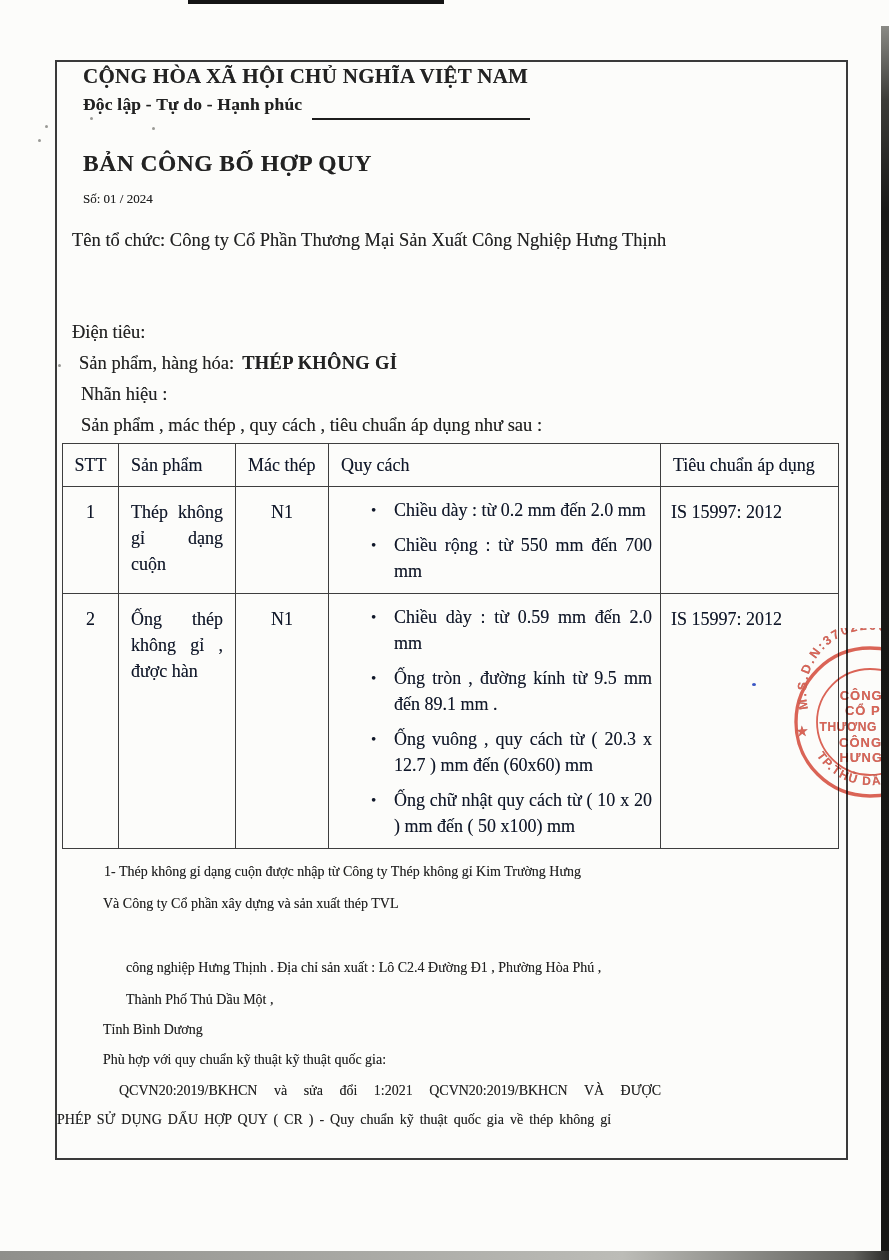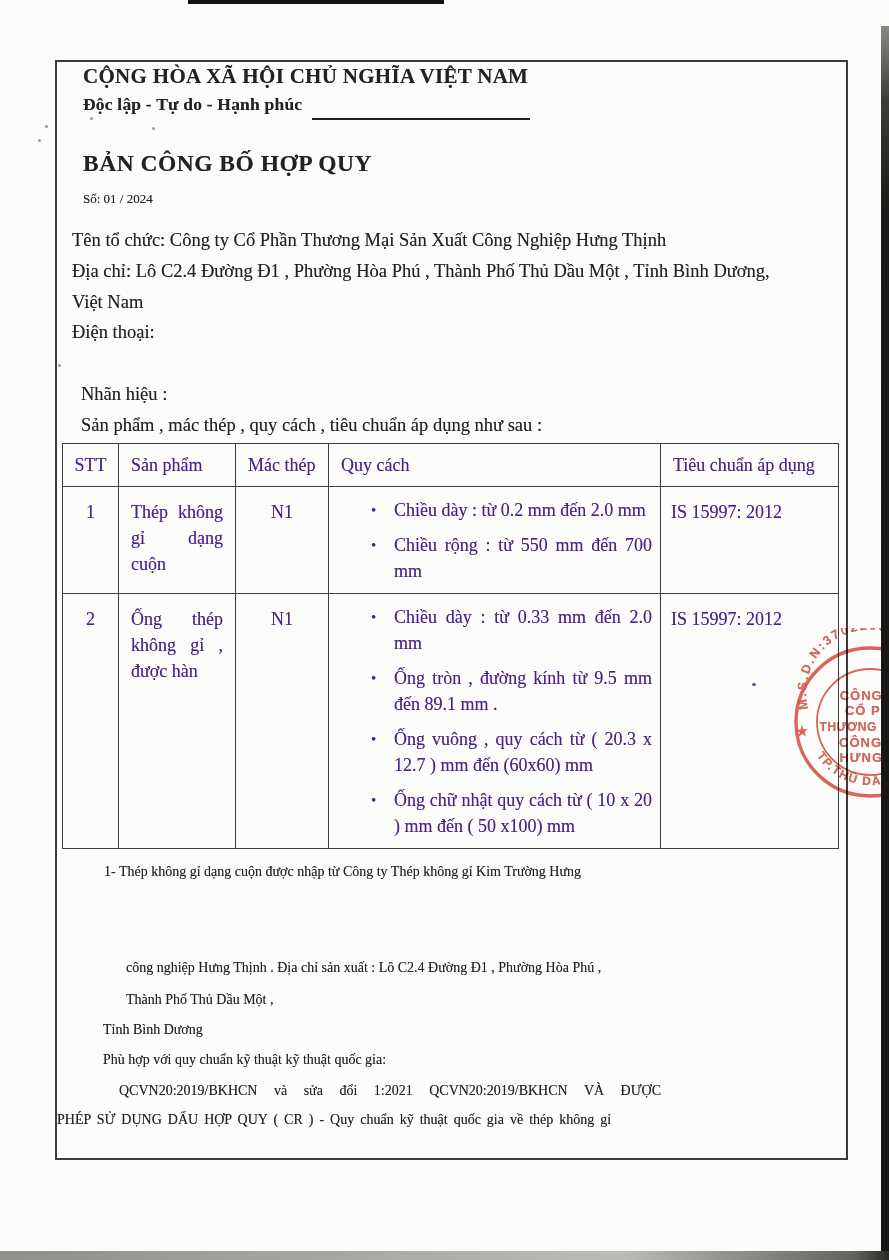--- a/index.html
+++ b/index.html
@@ -23,27 +23,27 @@
   
   .frame { left:55px; top:60px; width:793px; height:1100px; border:2px solid #3a3a3a; }
   
   .center-line { left:55px; width:861px; text-align:left;padding-left:28px; }
   .nat-title { top:64px; font-size:21px; font-weight:bold; letter-spacing:.3px; }
   .motto { top:94px; font-size:17.5px; font-weight:bold; letter-spacing:.2px; }
   .motto-underline { left:312px; top:118px; width:218px; height:2px; background:#1d1d1d; }
   .doc-title { top:150px; font-size:23.5px; font-weight:bold; letter-spacing:.5px; }
   .doc-number { top:191px; font-size:13px; }
   
-  .info { font-size:18.5px; line-height:31px; white-space:nowrap; }
+  .info { font-size:18.5px; line-height:31px; white-space:nowrap;text-align:center; }
   .info-address { white-space:normal; width:728px; }
   .info-product b { margin-left:8px; letter-spacing:.3px; }
   
   .tbl-wrap { left:62px; top:443px; }
   table { border-collapse:collapse; table-layout:fixed; width:776px;
-    font-size:17.5px; line-height:26px; color:#4c1d95; }
+    font-size:17.5px; line-height:26px; color:#0f172a; }
   th,td { border:1.6px solid #3e3e3e; vertical-align:top; font-weight:normal; }
   th { font-size:18px; padding:8px 6px 8px 12px; text-align:left; height:40px; }
   th.c, td.c { text-align:center; padding-left:4px; padding-right:4px; }
   td { font-size:18px; }
   td.stt, td.grade { padding-top:12px; }
   td.product { padding:12px 12px 0 12px; text-align:justify; }
   td.specs { padding:10px 8px 0 6px; }
   td.standard { padding:12px 6px 0 10px; }
   ul.spec-list { list-style:none; }
   ul.spec-list li { display:flex; margin:0 0 9px 36px; }
@@ -73,22 +73,22 @@
 
   <div class="abs frame"></div>
 
   <div class="abs center-line nat-title">CỘNG HÒA XÃ HỘI CHỦ NGHĨA VIỆT NAM</div>
   <div class="abs center-line motto">Độc lập - Tự do - Hạnh phúc</div>
   <div class="abs motto-underline"></div>
   <div class="abs center-line doc-title">BẢN CÔNG BỐ HỢP QUY</div>
   <div class="abs center-line doc-number">Số: 01 / 2024</div>
 
   <p class="abs info" style="left:72px;top:225px;">Tên tổ chức: Công ty Cổ Phần Thương Mại Sản Xuất Công Nghiệp Hưng Thịnh</p>
-  <p class="abs info info-address" style="left:72px;top:256px;">Địa chỉ: Lô C2.4 Đường Đ1 , Phường Hòa Phú , Thành Phố Thủ Dầu Một , Tỉnh Bình Dương, Việt Nam</p>
-  <p class="abs info" style="left:72px;top:317px;">Điện thoại:</p>
+  <p class="abs info" style="left:72px;top:317px;">Điện tiêu:</p>
+  <p class="abs info info-product" style="left:79px;top:348px;"><span>Sản phẩm, hàng hóa:</span><b>THÉP KHÔNG GỈ</b></p>
   <p class="abs info" style="left:81px;top:379px;">Nhãn hiệu :</p>
   <p class="abs info" style="left:81px;top:410px;">Sản phẩm , mác thép , quy cách , tiêu chuẩn áp dụng như sau :</p>
 
   <div class="abs tbl-wrap">
     <table>
       <colgroup>
         <col style="width:56px">
           <col style="width:117px">
           <col style="width:93px">
         <col style="width:332px">
@@ -123,21 +123,21 @@
           <td class="standard">IS 15997: 2012</td>
         </tr>
         <tr style="height:236px;">
           <td class="c stt">2</td>
           <td class="product">Ống thép không gỉ , được hàn</td>
           <td class="c grade">N1</td>
           <td class="specs">
             <ul class="spec-list">
               <li>
                   <span class="blt">•</span>
-                  <span class="spec-text">Chiều dày : từ 0.33 mm đến 2.0 mm</span>
+                  <span class="spec-text">Chiều dày : từ 0.59 mm đến 2.0 mm</span>
                 </li>
               <li>
                   <span class="blt">•</span>
                   <span class="spec-text">Ống tròn , đường kính từ 9.5 mm đến 89.1 mm .</span>
                 </li>
               <li>
                   <span class="blt">•</span>
                   <span class="spec-text">Ống vuông , quy cách từ ( 20.3 x 12.7 ) mm đến (60x60) mm</span>
                 </li>
               <li>
@@ -146,20 +146,21 @@
                 </li>
             </ul>
           </td>
           <td class="standard">IS 15997: 2012</td>
         </tr>
       </tbody>
     </table>
   </div>
 
   <p class="abs note" style="left:104px;top:864px;">1-  Thép không gỉ dạng cuộn được nhập từ Công ty Thép không gỉ Kim Trường Hưng</p>
+  <p class="abs note" style="left:103px;top:896px;">Và Công ty Cổ phần xây dựng và sản xuất thép TVL</p>
   <p class="abs note" style="left:126px;top:960px;">công nghiệp Hưng Thịnh . Địa chỉ sản xuất : Lô C2.4 Đường Đ1 , Phường Hòa Phú ,</p>
   <p class="abs note" style="left:126px;top:992px;text-align:right;">Thành Phố Thủ Dầu Một ,</p>
   <p class="abs note" style="left:103px;top:1022px;">Tỉnh Bình Dương</p>
   <p class="abs note" style="left:103px;top:1052px;">Phù hợp với quy chuẩn kỹ thuật kỹ thuật quốc gia:</p>
   <p class="abs note ws13" style="left:119px;top:1083px;">QCVN20:2019/BKHCN và sửa đổi 1:2021 QCVN20:2019/BKHCN VÀ ĐƯỢC</p>
   <p class="abs note ws2" style="left:57px;top:1112px;">PHÉP SỬ DỤNG DẤU HỢP QUY ( CR ) -  Quy chuẩn kỹ thuật quốc gia về thép không gỉ</p>
 
   <svg class="abs stamp" width="119" height="212" viewBox="770 628 119 212">
     <defs>
       <path id="stArcTop" d="M 808.4 708.9 A 63 63 0 1 1 930.9 705.7" fill="none"></path>

